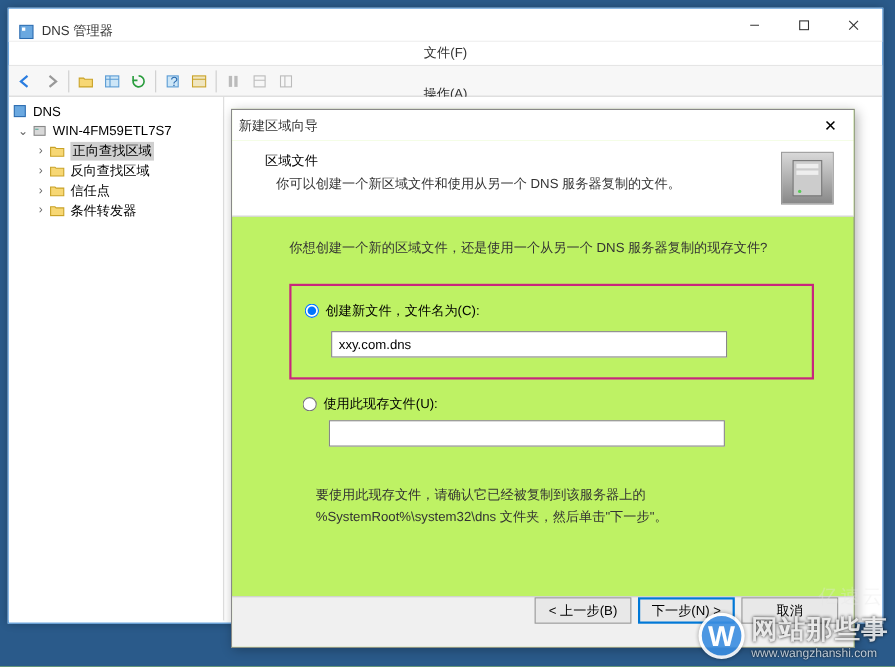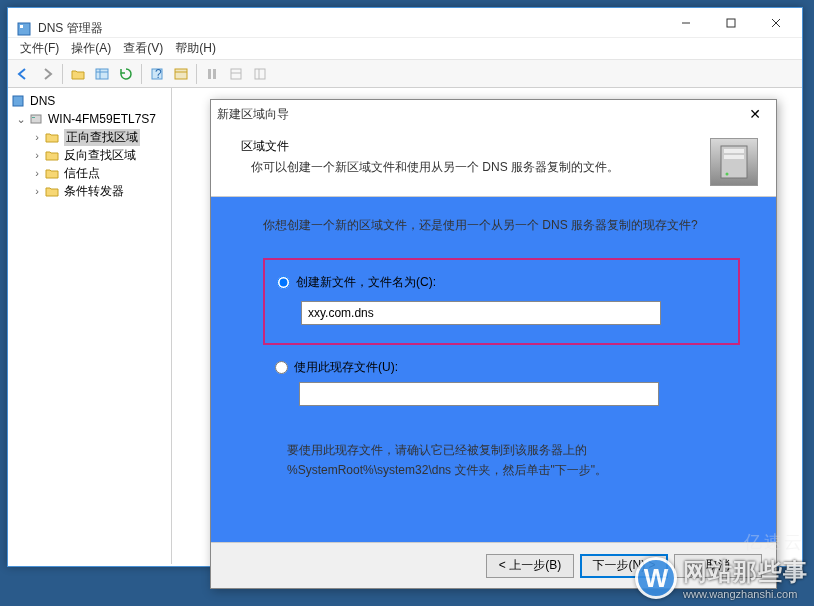--- a/index.html
+++ b/index.html
@@ -3,52 +3,52 @@
 <meta charset="utf-8">
 <style>
 * { margin:0; padding:0; box-sizing:border-box; font-family:"Microsoft YaHei","Segoe UI",sans-serif; font-size:12px; }
 body { background:#2a5a8a; width:814px; height:606px; position:relative; overflow:hidden; }
 .mainwin { position:absolute; left:7px; top:7px; width:796px; height:560px; background:#fff; border:1px solid #4a92d6; box-shadow:0 0 8px rgba(0,0,0,.3); }
 .titlebar { height:30px; background:#fff; display:flex; align-items:flex-end; padding:0 4px 0 8px; border-bottom:1px solid #eee; }
 .titlebar .ticon { width:16px; height:16px; margin-right:6px; display:inline-flex; align-items:center; justify-content:center; }
 .titlebar .title { flex:1; color:#333; }
 .winctrls { display:flex; }
 .winctrls > div { width:45px; height:28px; display:flex; align-items:center; justify-content:center; color:#555; }
-.menubar { height:22px; display:flex; align-items:center; padding:0 6px; gap:0; border-bottom:1px solid #e5e5e5; }
+.menubar { height:22px; display:flex; align-items:center; padding:0 6px; gap:16px; border-bottom:1px solid #e5e5e5;flex-direction:column; }
 .menubar span { padding:2px 6px; color:#333; }
 .toolbar { height:28px; border-bottom:1px solid #d0d0d0; display:flex; align-items:center; padding:0 4px; gap:2px; background:#f7f7f7; }
 .tbtn { width:22px; height:22px; display:flex; align-items:center; justify-content:center; border:1px solid transparent; }
 .tsep { width:1px; height:20px; background:#ccc; margin:0 2px; }
 .content { display:flex; height:calc(100% - 82px); }
-.tree { width:164px; border-right:1px solid #d0d0d0; padding:4px 2px; background:#fff; overflow:auto; }
+.tree { width:196px; border-right:1px solid #d0d0d0; padding:4px 2px; background:#fff; overflow:auto; }
 .tnode { display:flex; align-items:center; height:18px; padding:1px 0; white-space:nowrap; }
 .tw { display:inline-block; text-align:center; color:#666; width:14px; font-size:11px; }
 .ticn { width:16px; height:16px; margin-right:4px; display:inline-flex; align-items:center; justify-content:center; }
 .tnode.sel .lbl { background:#d0d0d0; padding:0 2px; }
 .folder-svg { width:14px; height:12px; }
 .rightpane { flex:1; background:#fff; }
-.wizard { position:absolute; left:210px; top:99px; width:567px; height:490px; background:#3b82f6; border:1px solid #888; box-shadow:2px 2px 10px rgba(0,0,0,.3); }
+.wizard { position:absolute; left:210px; top:99px; width:567px; height:490px; background:#bef264; border:1px solid #888; box-shadow:2px 2px 10px rgba(0,0,0,.3); }
 .wizard .wtb { height:28px; background:#fff; display:flex; align-items:center; padding:0 6px; }
 .wizard .wtb .wt { flex:1; color:#333; }
 .wizard .wtb .wx { width:30px; text-align:center; font-size:14px; }
 .whead { background:#fff; padding:10px 18px 10px 30px; border-bottom:1px solid #ccc; display:flex; }
 .whead .ht { flex:1; }
 .whead .ht .h1 { font-weight:normal; margin-bottom:4px; }
 .whead .ht .h2 { color:#333; padding-left:10px; }
 .whead .himg { width:48px; height:48px; background:linear-gradient(#d8d8d8,#888); border:1px solid #999; display:flex; align-items:center; justify-content:center; }
 .wbody { padding:20px 36px 10px 52px; }
 .wbody .prompt { margin-bottom:24px; color:#333; }
 .optbox { border:2px solid #c8267d; padding:14px 16px 18px 12px; margin-bottom:14px; }
 .radio-row { display:flex; align-items:center; margin-bottom:10px; }
 .radio-row input[type=radio] { margin-right:6px; }
 .txtin { margin-left:24px; width:360px; height:24px; border:1px solid #888; padding:2px 6px; background:#fff; font-size:12px; }
 .txtin[disabled] { background:#fff; color:#333; }
 .opt2 { padding-left:12px; margin-bottom:6px; }
 .note { margin-left:24px; margin-top:34px; color:#333; line-height:1.7; }
-.wfoot { position:absolute; bottom:0; left:0; right:0; height:46px; border-top:1px solid #ccc; display:flex; justify-content:flex-end; align-items:center; padding:0 14px; gap:6px; background:#f0f0f0; }
+.wfoot { position:absolute; bottom:0; left:0; right:0; height:46px; border-top:1px solid #ccc; display:flex; justify-content:flex-end; align-items:flex-start; padding:0 14px; gap:6px; background:#f0f0f0; }
 .btn { min-width:88px; height:24px; border:1px solid #999; background:#e8e8e8; padding:0 10px; display:flex; align-items:center; justify-content:center; }
 .btn.primary { border:2px solid #0078d7; }
 .watermark { position:absolute; right:6px; bottom:6px; display:flex; align-items:center; gap:6px; opacity:.9; }
 .wm-badge { width:42px; height:42px; border-radius:50%; background:#3a8de0; color:#fff; font-size:26px; font-weight:bold; display:flex; align-items:center; justify-content:center; border:3px solid #fff; box-shadow:0 0 4px rgba(0,0,0,.4); }
 .wm-text { color:#e8e8e8; font-size:24px; font-weight:bold; text-shadow:0 0 3px #000; letter-spacing:1px; }
 .wm-sub { position:absolute; right:10px; bottom:52px; color:#e5e5e5; opacity:.35; font-size:18px; letter-spacing:2px;margin-top:36px; }
 </style>
 </head>
 <body>
 

